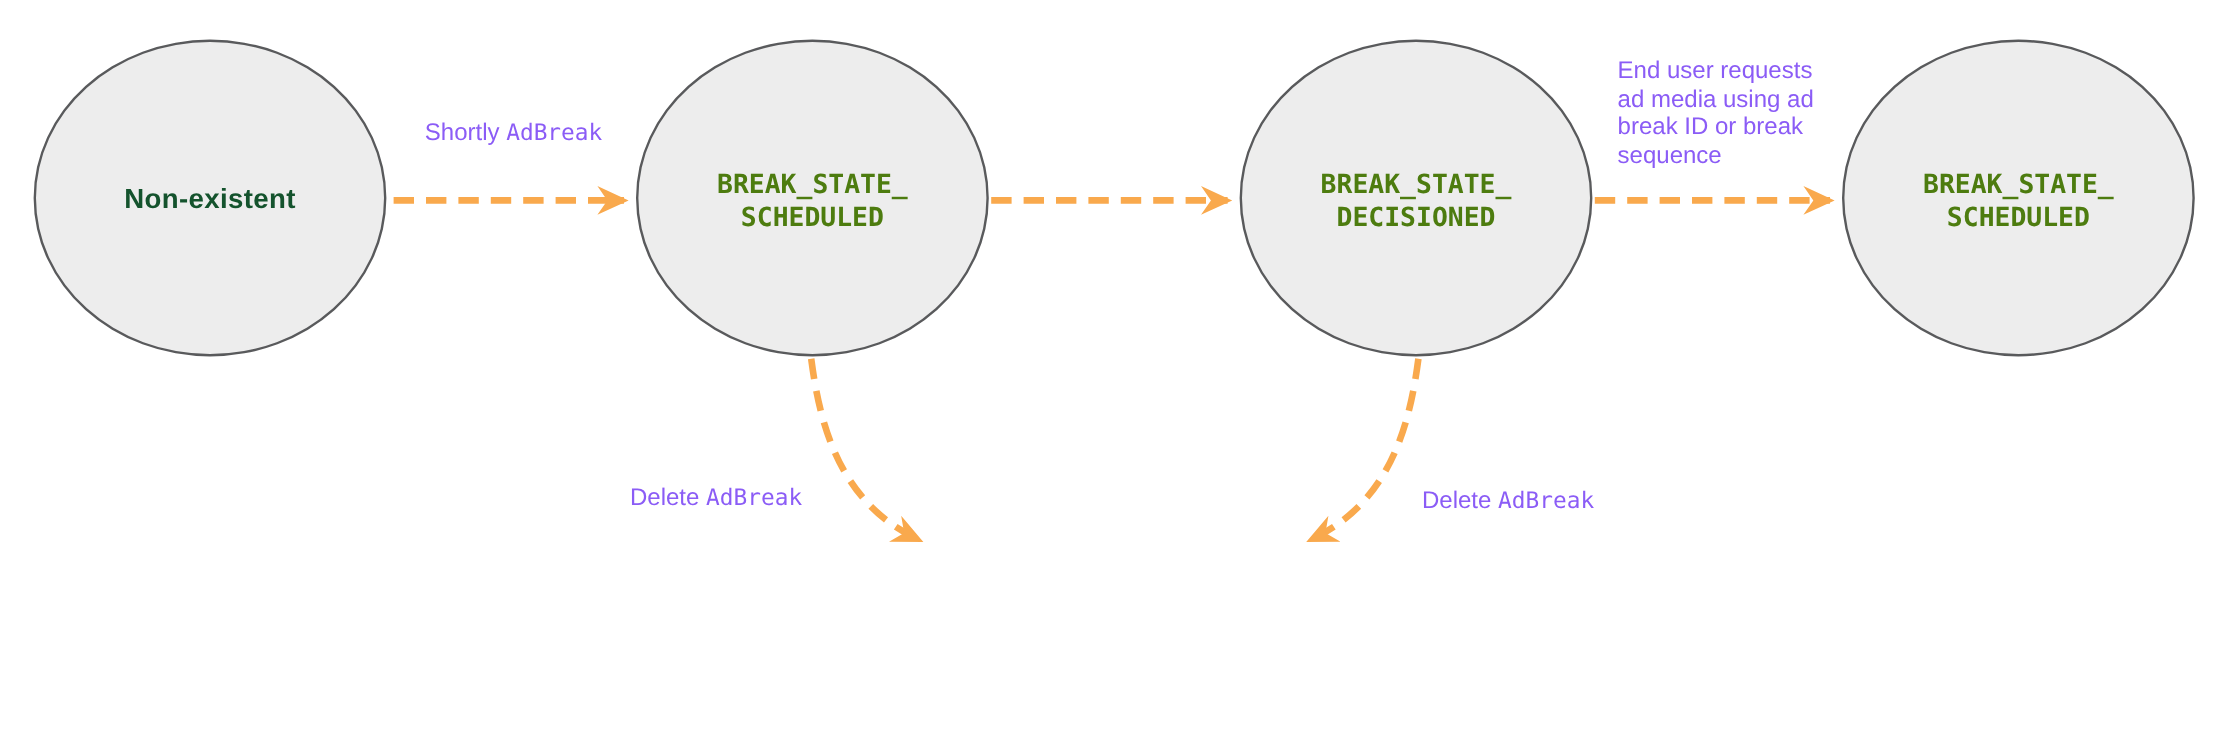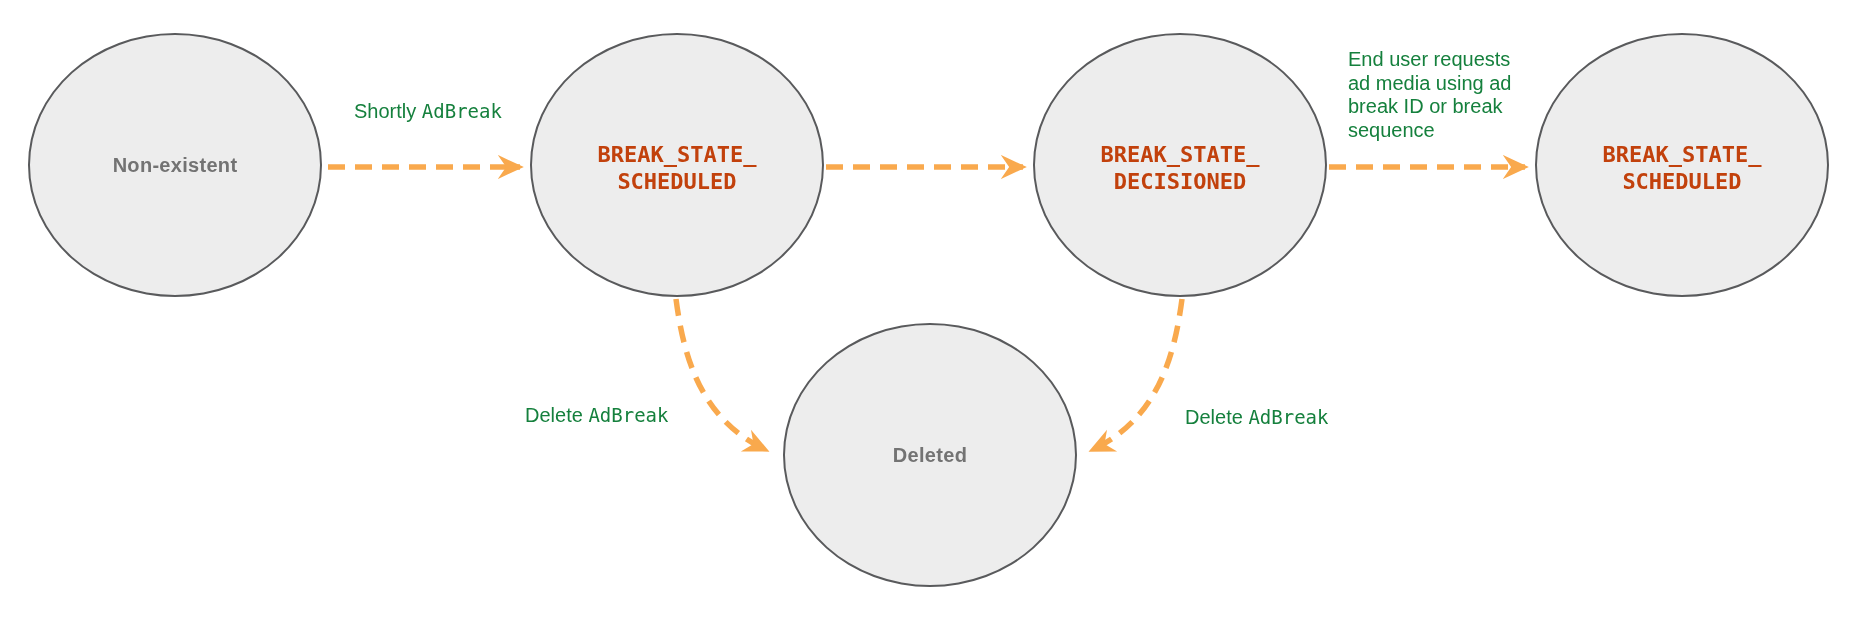--- a/index.html
+++ b/index.html
@@ -9,28 +9,28 @@
   }
   svg.arrows { position:absolute; left:0; top:0; width:1858px; height:617px; }
   .edge-path { fill:none; stroke:#F9A94D; stroke-width:5.5; stroke-dasharray:17 10; stroke-linecap:butt; }
 
   .state {
     position:absolute; width:294px; height:264px; box-sizing:border-box;
     background:#EDEDED; border:2px solid #595A5C; border-radius:50%;
     display:flex; align-items:center; justify-content:center; text-align:center;
   }
   .state-plain-label {
-    font-weight:bold; font-size:20px; color:#737373; letter-spacing:0.3px;
+    font-weight:bold; font-size:23px; color:#14532d; letter-spacing:0.3px;
   }
   .state-code-label {
     font-family:"DejaVu Sans Mono", monospace; font-weight:bold;
-    font-size:22px; line-height:27px; color:#c2410c; white-space:pre; margin-top:6px;
+    font-size:22px; line-height:27px; color:#4d7c0f; white-space:pre; margin-top:6px;
   }
 
-  .edge-label { position:absolute; font-size:20px; line-height:23px; color:#15803d; white-space:nowrap; }
+  .edge-label { position:absolute; font-size:20px; line-height:23px; color:#8b5cf6; white-space:nowrap; }
   .edge-label .code { font-family:"DejaVu Sans Mono", monospace; font-size:19px; }
   .multiline { white-space:pre-line; }
 
   #label-create  { left:354px; top:100px; }
   #label-shortly { left:833px; top:89px; }
   #label-enduser { left:1348px; top:48px; line-height:23.5px; }
   #label-delete-left  { left:525px;  top:404px; }
   #label-delete-right { left:1185px; top:406px; }
 
   #state-nonexistent { left:28px;   top:33px; }
@@ -66,23 +66,20 @@
   </div>
 
   <div class="state" id="state-decisioned">
     <div class="state-code-label"><span>BREAK_STATE_</span><br><span>DECISIONED</span></div>
   </div>
 
   <div class="state" id="state-complete">
     <div class="state-code-label"><span>BREAK_STATE_</span><br><span>SCHEDULED</span></div>
   </div>
 
-  <div class="state" id="state-deleted">
-    <div class="state-plain-label">Deleted</div>
-  </div>
 
   <div class="edge-label" id="label-create"><span>Shortly </span><span class="code">AdBreak</span></div>
 
 
   <div class="edge-label multiline" id="label-enduser">End user requests
 ad media using ad
 break ID or break
 sequence</div>
 
   <div class="edge-label" id="label-delete-left"><span>Delete </span><span class="code">AdBreak</span></div>

